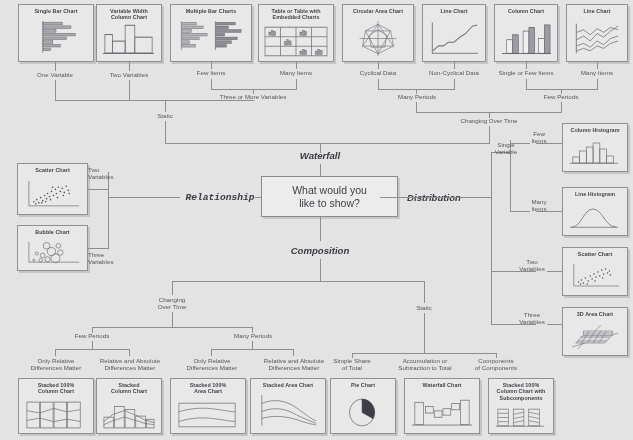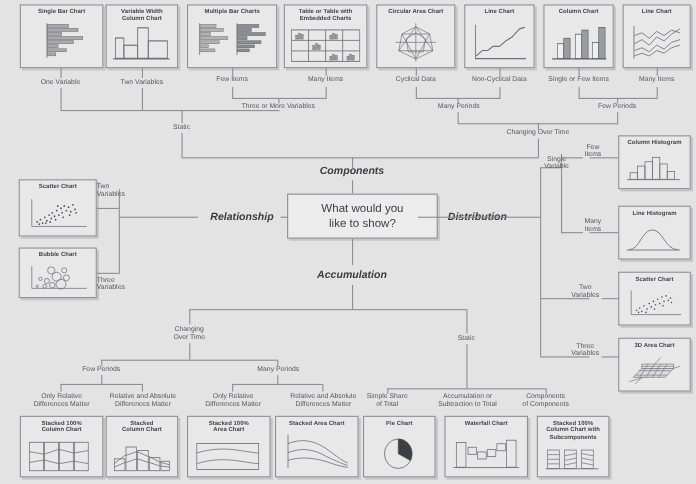--- a/index.html
+++ b/index.html
@@ -272,26 +272,26 @@
 
   <div class="ln v" style="left:416px;top:102px;height:10px;"></div>
   <div class="ln v" style="left:561px;top:102px;height:10px;"></div>
   <div class="ln h" style="left:416px;top:112px;width:146px;"></div>
   <div class="ln v" style="left:489px;top:112px;height:6px;"></div>
   <div class="lbl" style="left:447px;top:117px;width:84px;">Changing Over Time</div>
   <div class="ln v" style="left:489px;top:126px;height:17px;"></div>
   <div class="ln h" style="left:165px;top:143px;width:325px;"></div>
   <div class="ln v" style="left:320px;top:143px;height:10px;"></div>
 
-  <div class="cat" style="left:270px;top:150px;width:100px;">Components</div>
+  <div class="cat" style="left:270px;top:150px;width:100px;">Waterfall</div>
   <div class="ln v" style="left:320px;top:164px;height:12px;"></div>
 
-  <div class="cat" style="left:180px;top:192px;width:80px;">Relationship</div>
+  <div class="cat" style="left:180px;top:192px;width:80px;font-family:Liberation Mono, monospace;">Relationship</div>
   <div class="cat" style="left:394px;top:192px;width:80px;">Distribution</div>
-  <div class="cat" style="left:268px;top:245px;width:104px;">Accumulation</div>
+  <div class="cat" style="left:268px;top:245px;width:104px;">Composition</div>
 
   <div class="center-box" style="left:261px;top:176px;width:137px;height:41px;">What would you
 like to show?</div>
 
   <div class="ln h" style="left:255px;top:197px;width:6px;"></div>
   <div class="ln h" style="left:380px;top:197px;width:7px;"></div>
   <div class="ln v" style="left:320px;top:217px;height:24px;"></div>
   <div class="ln v" style="left:320px;top:259px;height:22px;"></div>
 
   <div class="card" style="left:17px;top:163px;width:71px;height:52px;">

